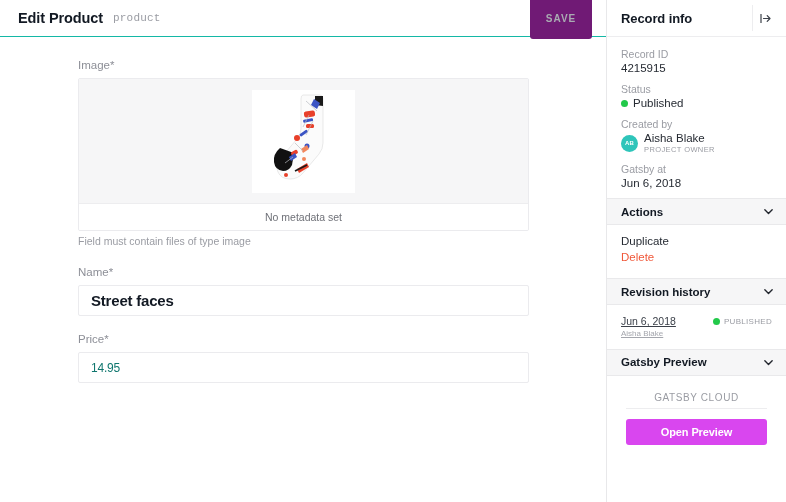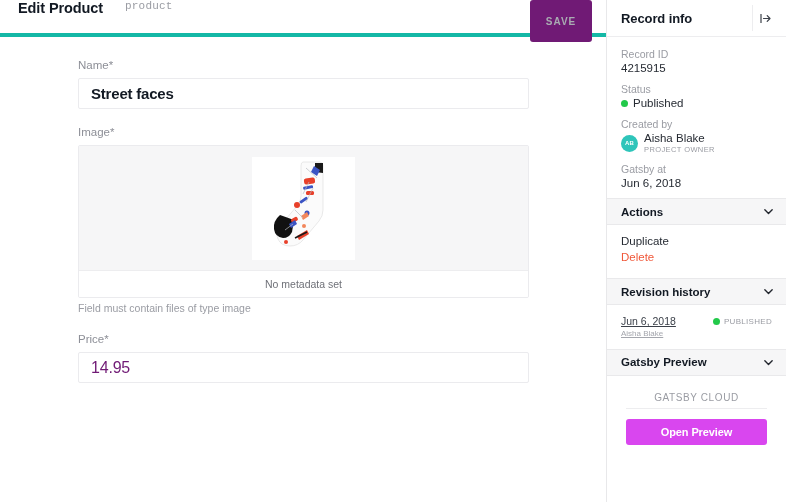--- a/index.html
+++ b/index.html
@@ -14,31 +14,31 @@
 
   
   .editor {
     width: 607px; height: 502px;
     background: #ffffff;
     border-right: 1px solid #e8e8ea;
     display: flex; flex-direction: column;
   }
   .editor-header {
     height: 37px; min-height: 37px;
-    border-bottom: 4px solid #14b8a6;
-    display: flex; 
+    border-bottom: 1px solid #14b8a6;
+    display: flex; align-items: center;
     padding: 0 14px 0 18px;
     background: #fff;
   }
   .editor-title {
     font-size: 14.5px; font-weight: bold; letter-spacing: -0.1px;
     color: #121923;
   }
   .editor-subtitle {
-    font-size: 11px; color: #9a9ca3; margin-left: 22px;
+    font-size: 11px; color: #9a9ca3; margin-left: 10px;
     font-family: "Liberation Mono", monospace; letter-spacing: .2px;
   }
   .header-spacer { flex: 1; }
   .save-button {
     width: 62px; height: 42px; border-radius: 3px;
     background: #701a75; border: none;
     color: #a9abb2; font-size: 10px; font-weight: bold;
     letter-spacing: 1px; cursor: default;
     display: flex; align-items: center; justify-content: center;
   }
@@ -50,21 +50,21 @@
     font-size: 11.5px; color: #8d8f97; margin-bottom: 7px; display: block;
   }
   .text-input {
     width: 451px; height: 31px;
     border: 1px solid #ebebee; border-radius: 2px;
     background: #fff; display: flex; align-items: center;
     padding: 0 12px;
     font-size: 15px; font-weight: bold; color: #121923;
     letter-spacing: -.2px;
   }
-  .text-input.plain { font-size: 16px; font-weight: normal; color: #701a75; }
+  .text-input.plain { font-size: 12px; font-weight: normal; color: #0f766e; }
 
   
   .image-field-box {
     width: 451px;
     border: 1px solid #ebebee; border-radius: 2px;
     background: #fff; overflow: hidden;
   }
   .dropzone {
     height: 125px; background: #f6f6f7;
     border-bottom: 1px solid #ededef;
@@ -168,25 +168,20 @@
     <div class="editor-header">
       <span class="editor-title">Edit Product</span>
       <span class="editor-subtitle">product</span>
       <span class="header-spacer"></span>
       <button class="save-button">SAVE</button>
     </div>
 
     <div class="editor-body">
 
       <div class="field">
-        <span class="field-label">Name*</span>
-        <div class="text-input">Street faces</div>
-      </div>
-
-      <div class="field">
         <span class="field-label">Image*</span>
         <div class="image-field-box">
           <div class="dropzone">
             <div class="thumb">
               <svg width="62" height="100" viewBox="0 0 62 100">
 
                 <path d="M30 4 L47 4 Q50 4 50 8 L50 52 Q50 58 46 63 L30 82 Q25 88 17 88 Q8 88 5 81 Q2 74 7 68 L24 48 Q28 44 28 38 L28 8 Q28 4 30 4 Z" fill="#fbfbfb" stroke="#e3e3e3" stroke-width="0.8"></path>
 
                 <path d="M7 57 Q0 63 1 71 Q2 79 10 80 Q16 80 19 74 L21 62 Z" fill="#111111"></path>
 
@@ -210,20 +205,25 @@
 
                 <path d="M33 10 L44 20 M36 24 L30 36 M40 30 L33 44 M22 52 L30 60 M12 72 L20 66" stroke="#b9bcc2" stroke-width="0.7" fill="none"></path>
 
                 <path d="M22 80 L34 74" stroke="#1a1a1a" stroke-width="1.6"></path>
               </svg>
             </div>
           </div>
           <div class="metadata-row">No metadata set</div>
         </div>
         <span class="helper-text">Field must contain files of type image</span>
+      </div>
+
+      <div class="field">
+        <span class="field-label">Name*</span>
+        <div class="text-input">Street faces</div>
       </div>
 
       <div class="field">
         <span class="field-label">Price*</span>
         <div class="text-input plain">14.95</div>
       </div>
 
     </div>
   </div>
 

